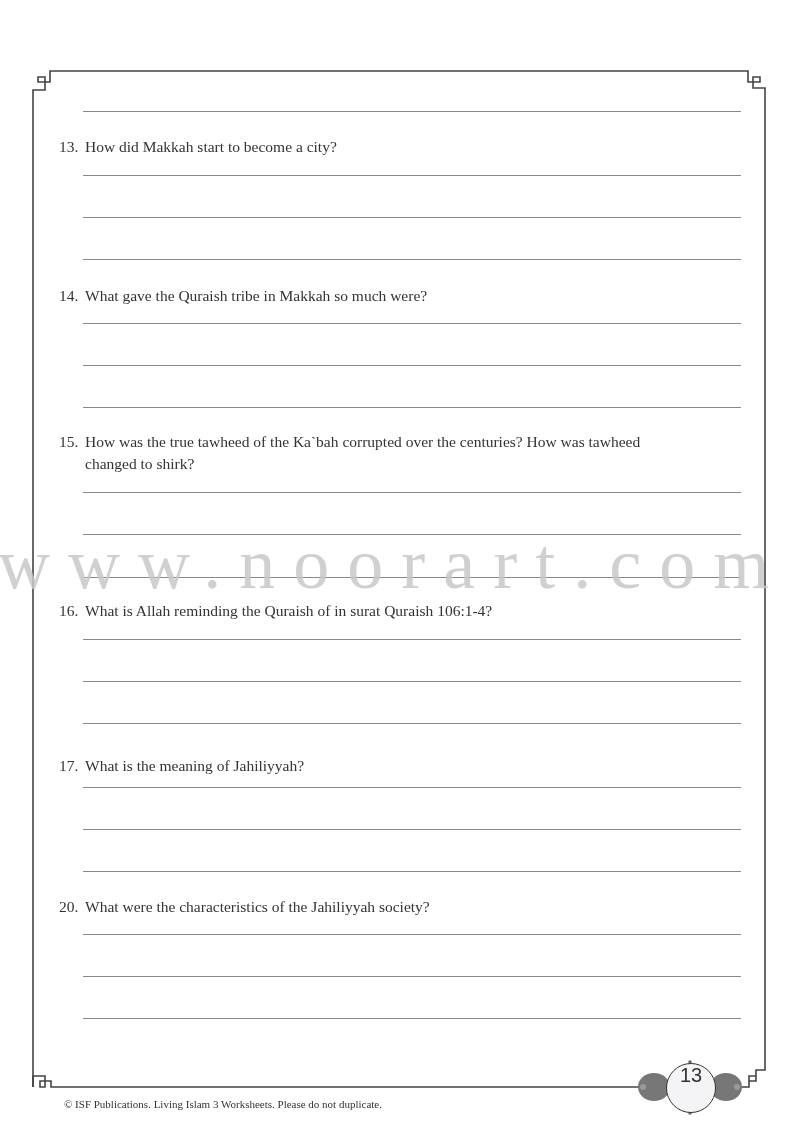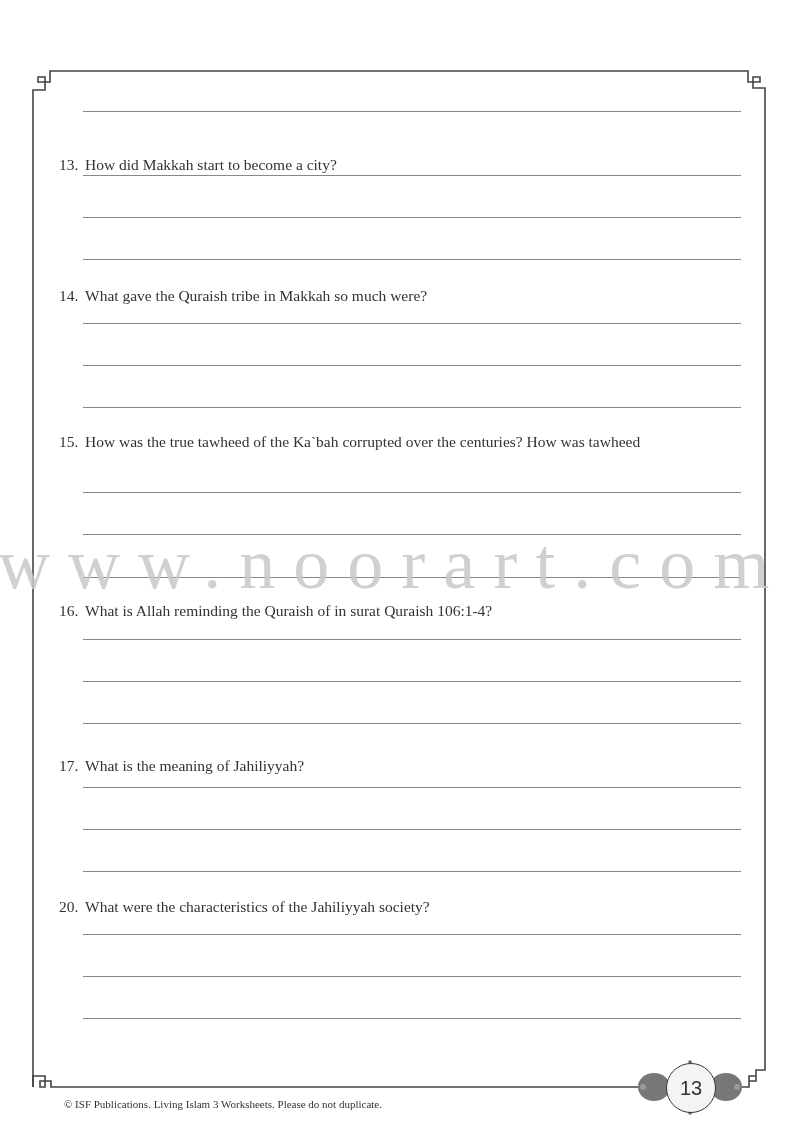--- a/index.html
+++ b/index.html
@@ -8,21 +8,21 @@
   .frame { position:absolute; left:0; top:0; width:800px; height:1125px; }
   .q { position:absolute; left:59px; font-size:15.5px; line-height:22px; color:#333; width:690px; }
   .q .num { display:inline-block; width:26px; }
   .q .cont { padding-left:26px; display:block; }
   .line { position:absolute; left:83px; width:658px; height:0; border-top:1.3px solid #888; }
   .watermark { position:absolute; left:-2px; top:534px; width:820px; font-family:"Liberation Serif", serif;
                font-size:72px; letter-spacing:18px; color:#c8c8c8; white-space:nowrap; line-height:60px;
                opacity:0.85; }
   .footer { position:absolute; left:64px; top:1098px; font-size:11px; color:#333; }
   .pagebadge { position:absolute; left:666px; top:1063px; width:48px; height:48px; border-radius:50%;
-               background:#f4f4f6; border:1.5px solid #333; display:flex; align-items:center; justify-content:center;
+               background:#f4f4f6; border:1.5px solid #333; display:flex; align-items:flex-start; justify-content:center;
                font-family:"Liberation Sans", "DejaVu Sans", sans-serif; font-size:20px; color:#333; }
 </style>
 </head>
 <body>
 
 <svg class="frame" viewBox="0 0 800 1125" xmlns="http://www.w3.org/2000/svg">
   <g fill="none" stroke="#444" stroke-width="1.6">
 
     <path d="M 33 1087 L 33 90 L 45 90 L 45 82 L 38 82 L 38 77 L 45 77 L 45 82 L 50 82 L 50 71 L 748 71 L 748 82 L 753 82 L 753 77 L 760 77 L 760 82 L 753 82 L 753 88 L 765 88 L 765 1040"></path>
 
@@ -40,36 +40,37 @@
     <circle cx="690" cy="1113" r="1.8" fill="#666"></circle>
   </g>
 </svg>
 
 <div class="pagebadge">
   <span>13</span>
 </div>
 
 <div class="line" style="top:111px;"></div>
 
-<div class="q" style="top:154px;">
+<div class="q" style="top:136px;">
   <span class="num">13.</span><span>How did Makkah start to become a city?</span>
 </div>
 <div class="line" style="top:175px;"></div>
 <div class="line" style="top:217px;"></div>
 <div class="line" style="top:259px;"></div>
 
 <div class="q" style="top:285px;">
   <span class="num">14.</span><span>What gave the Quraish tribe in Makkah so much were?</span>
 </div>
 <div class="line" style="top:323px;"></div>
 <div class="line" style="top:365px;"></div>
 <div class="line" style="top:407px;"></div>
 
 <div class="q" style="top:431px;">
   <span class="num">15.</span><span>How was the true tawheed of the Ka`bah corrupted over the centuries? How was tawheed</span>
+  <span class="cont">changed to shirk?</span>
 </div>
 <div class="line" style="top:492px;"></div>
 <div class="line" style="top:534px;"></div>
 <div class="line" style="top:577px;"></div>
 
 <div class="watermark">www.noorart.com</div>
 
 <div class="q" style="top:600px;">
   <span class="num">16.</span><span>What is Allah reminding the Quraish of in surat Quraish 106:1-4?</span>
 </div>

